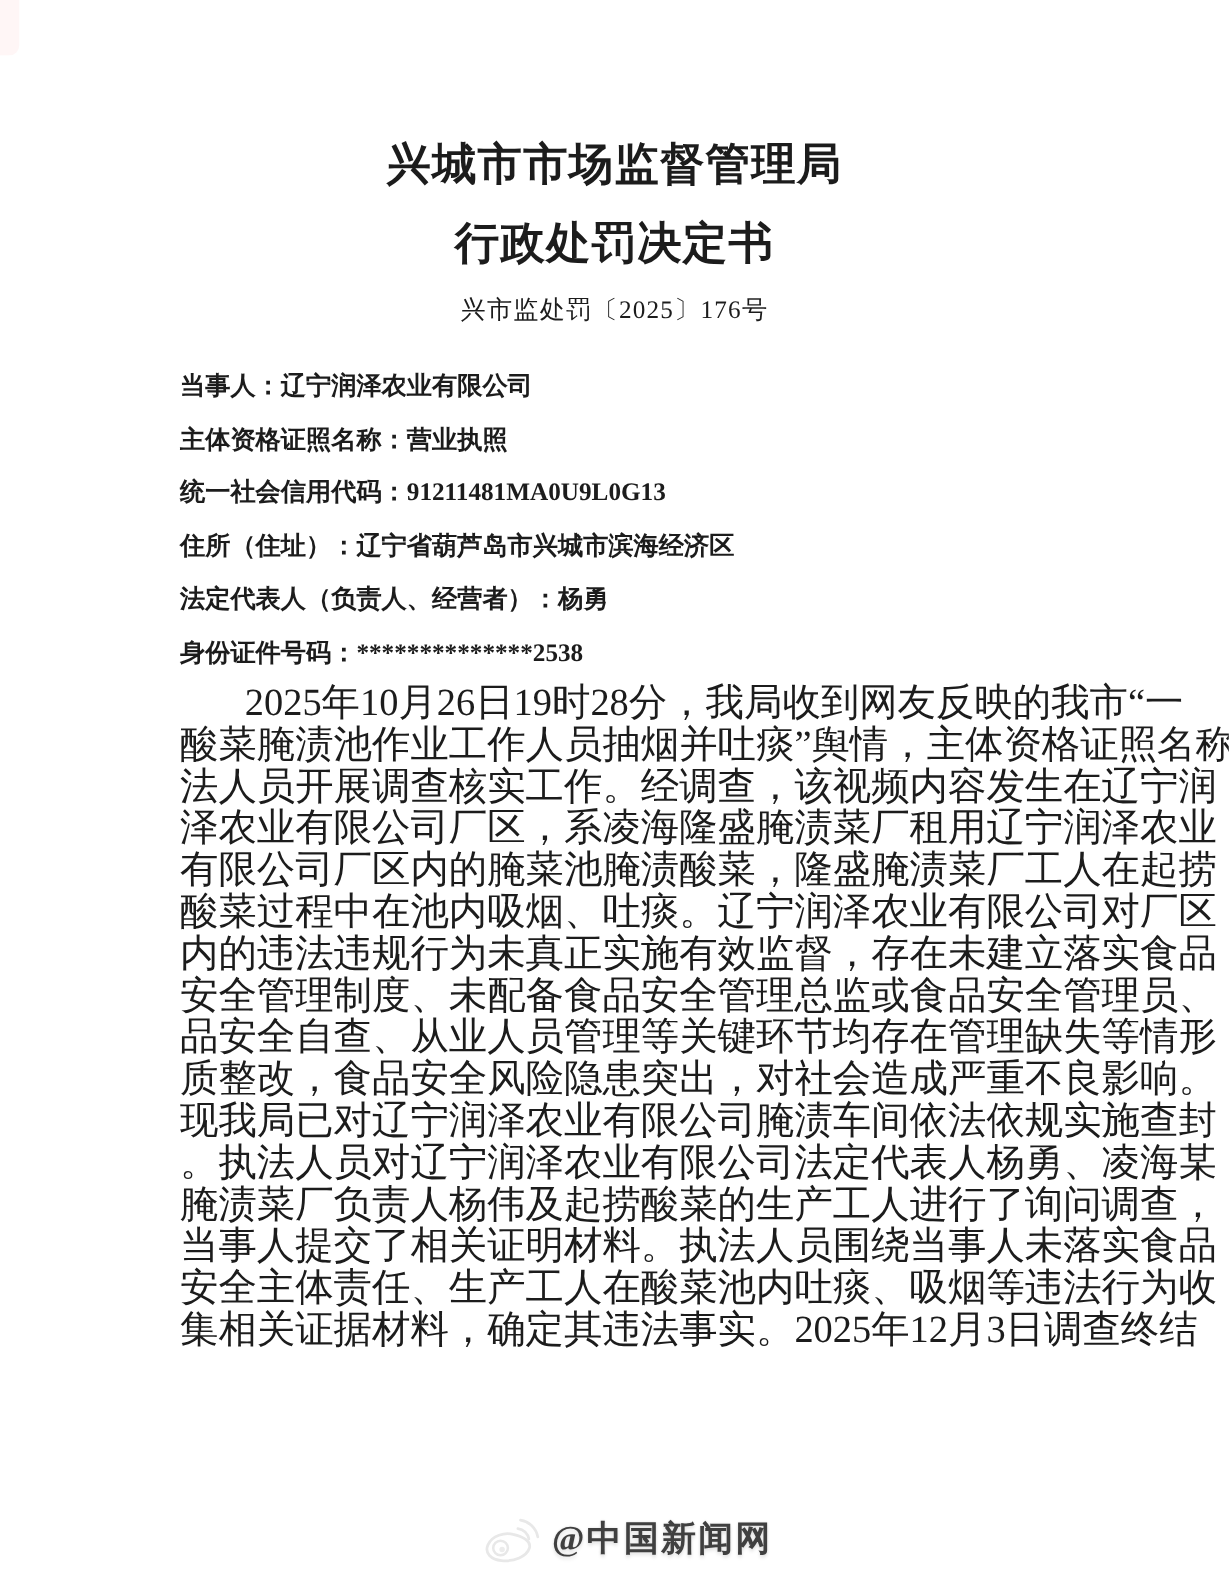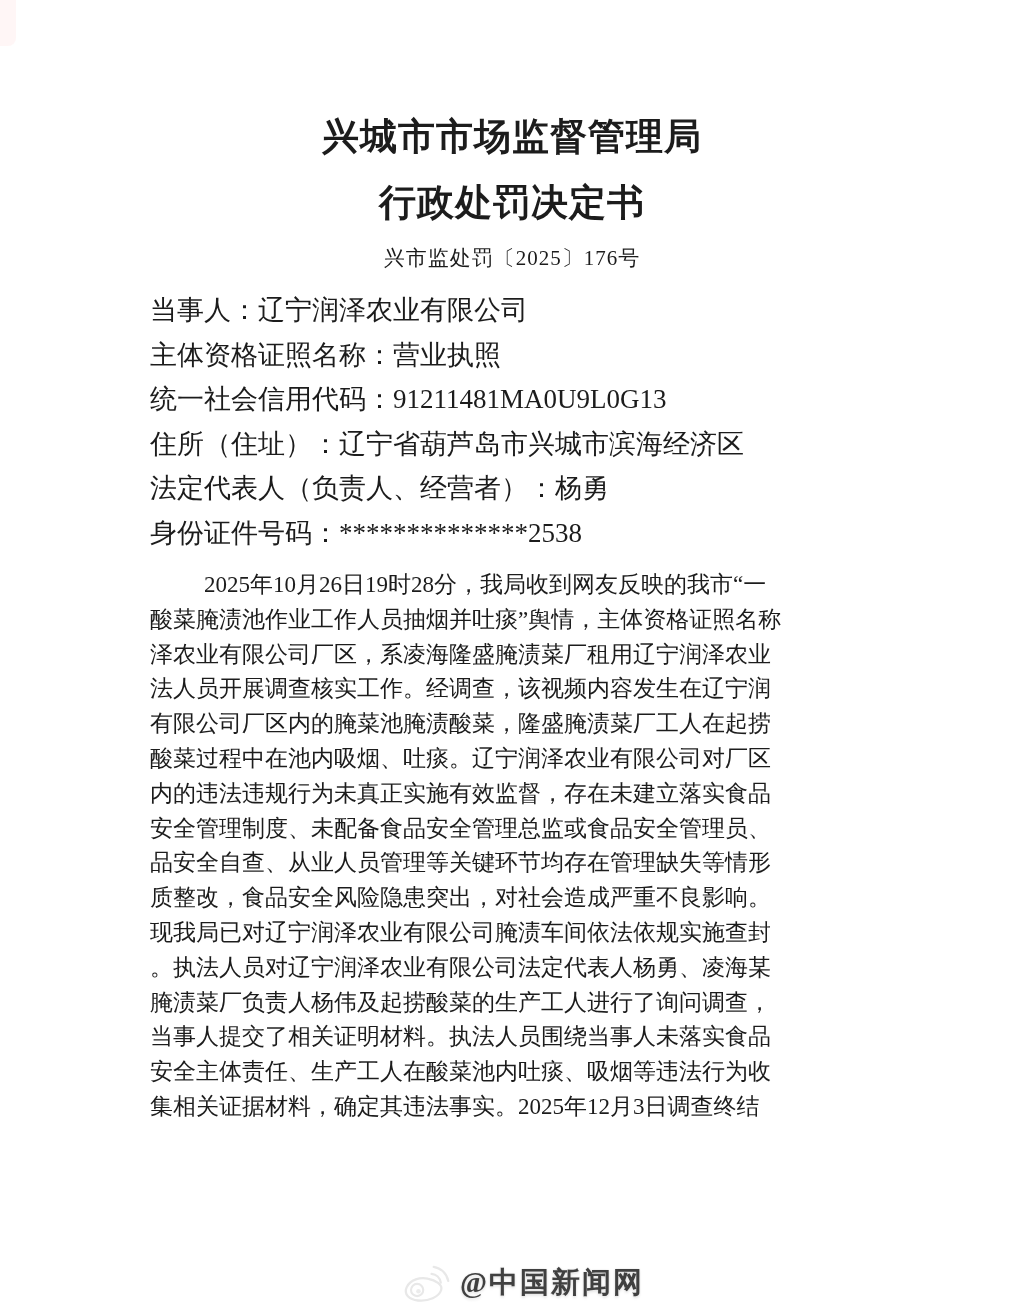--- a/index.html
+++ b/index.html
@@ -27,30 +27,31 @@
   }
   .title-line1 { top: 112px; }
   .title-line2 { top: 178px; }
 
   .doc-number {
     position: absolute; left: 0; right: 0; top: 244px; text-align: center;
     font-size: 21px; letter-spacing: 1px; white-space: nowrap;
   }
 
   .fields {
-    position: absolute; top: 288px; left: 150px; width: 740px;
-    font-size: 27px;
+    position: absolute; top: 299px; left: 150px; width: 740px;
+    font-size: 21px;
+    font-weight: bold;
   }
   .field-line {
     line-height: 44.6px; height: 44.6px; white-space: nowrap;
   }
 
   .body-text {
     position: absolute; top: 568px; left: 150px; width: 736px;
-    font-size: 23px;
+    font-size: 32px;
   }
   .body-line {
     line-height: 34.8px; height: 34.8px; white-space: nowrap;
   }
   .body-line.indent { padding-left: 54px; }
 
   .watermark {
     position: absolute; left: 398px; top: 1262px;
     display: flex; align-items: center; gap: 8px;
     user-select: none;
@@ -80,22 +81,22 @@
     <div class="field-line">主体资格证照名称：营业执照</div>
     <div class="field-line">统一社会信用代码：91211481MA0U9L0G13</div>
     <div class="field-line">住所（住址）：辽宁省葫芦岛市兴城市滨海经济区</div>
     <div class="field-line">法定代表人（负责人、经营者）：杨勇</div>
     <div class="field-line">身份证件号码：**************2538</div>
   </div>
 
   <div class="body-text">
     <div class="body-line indent">2025年10月26日19时28分，我局收到网友反映的我市“一</div>
     <div class="body-line">酸菜腌渍池作业工作人员抽烟并吐痰”舆情，主体资格证照名称</div>
+    <div class="body-line">法人员开展调查核实工作。经调查，该视频内容发生在辽宁润</div>
     <div class="body-line">泽农业有限公司厂区，系凌海隆盛腌渍菜厂租用辽宁润泽农业</div>
-    <div class="body-line">法人员开展调查核实工作。经调查，该视频内容发生在辽宁润</div>
     <div class="body-line">有限公司厂区内的腌菜池腌渍酸菜，隆盛腌渍菜厂工人在起捞</div>
     <div class="body-line">酸菜过程中在池内吸烟、吐痰。辽宁润泽农业有限公司对厂区</div>
     <div class="body-line">内的违法违规行为未真正实施有效监督，存在未建立落实食品</div>
     <div class="body-line">安全管理制度、未配备食品安全管理总监或食品安全管理员、</div>
     <div class="body-line">品安全自查、从业人员管理等关键环节均存在管理缺失等情形</div>
     <div class="body-line">质整改，食品安全风险隐患突出，对社会造成严重不良影响。</div>
     <div class="body-line">现我局已对辽宁润泽农业有限公司腌渍车间依法依规实施查封</div>
     <div class="body-line">。执法人员对辽宁润泽农业有限公司法定代表人杨勇、凌海某</div>
     <div class="body-line">腌渍菜厂负责人杨伟及起捞酸菜的生产工人进行了询问调查，</div>
     <div class="body-line">当事人提交了相关证明材料。执法人员围绕当事人未落实食品</div>

